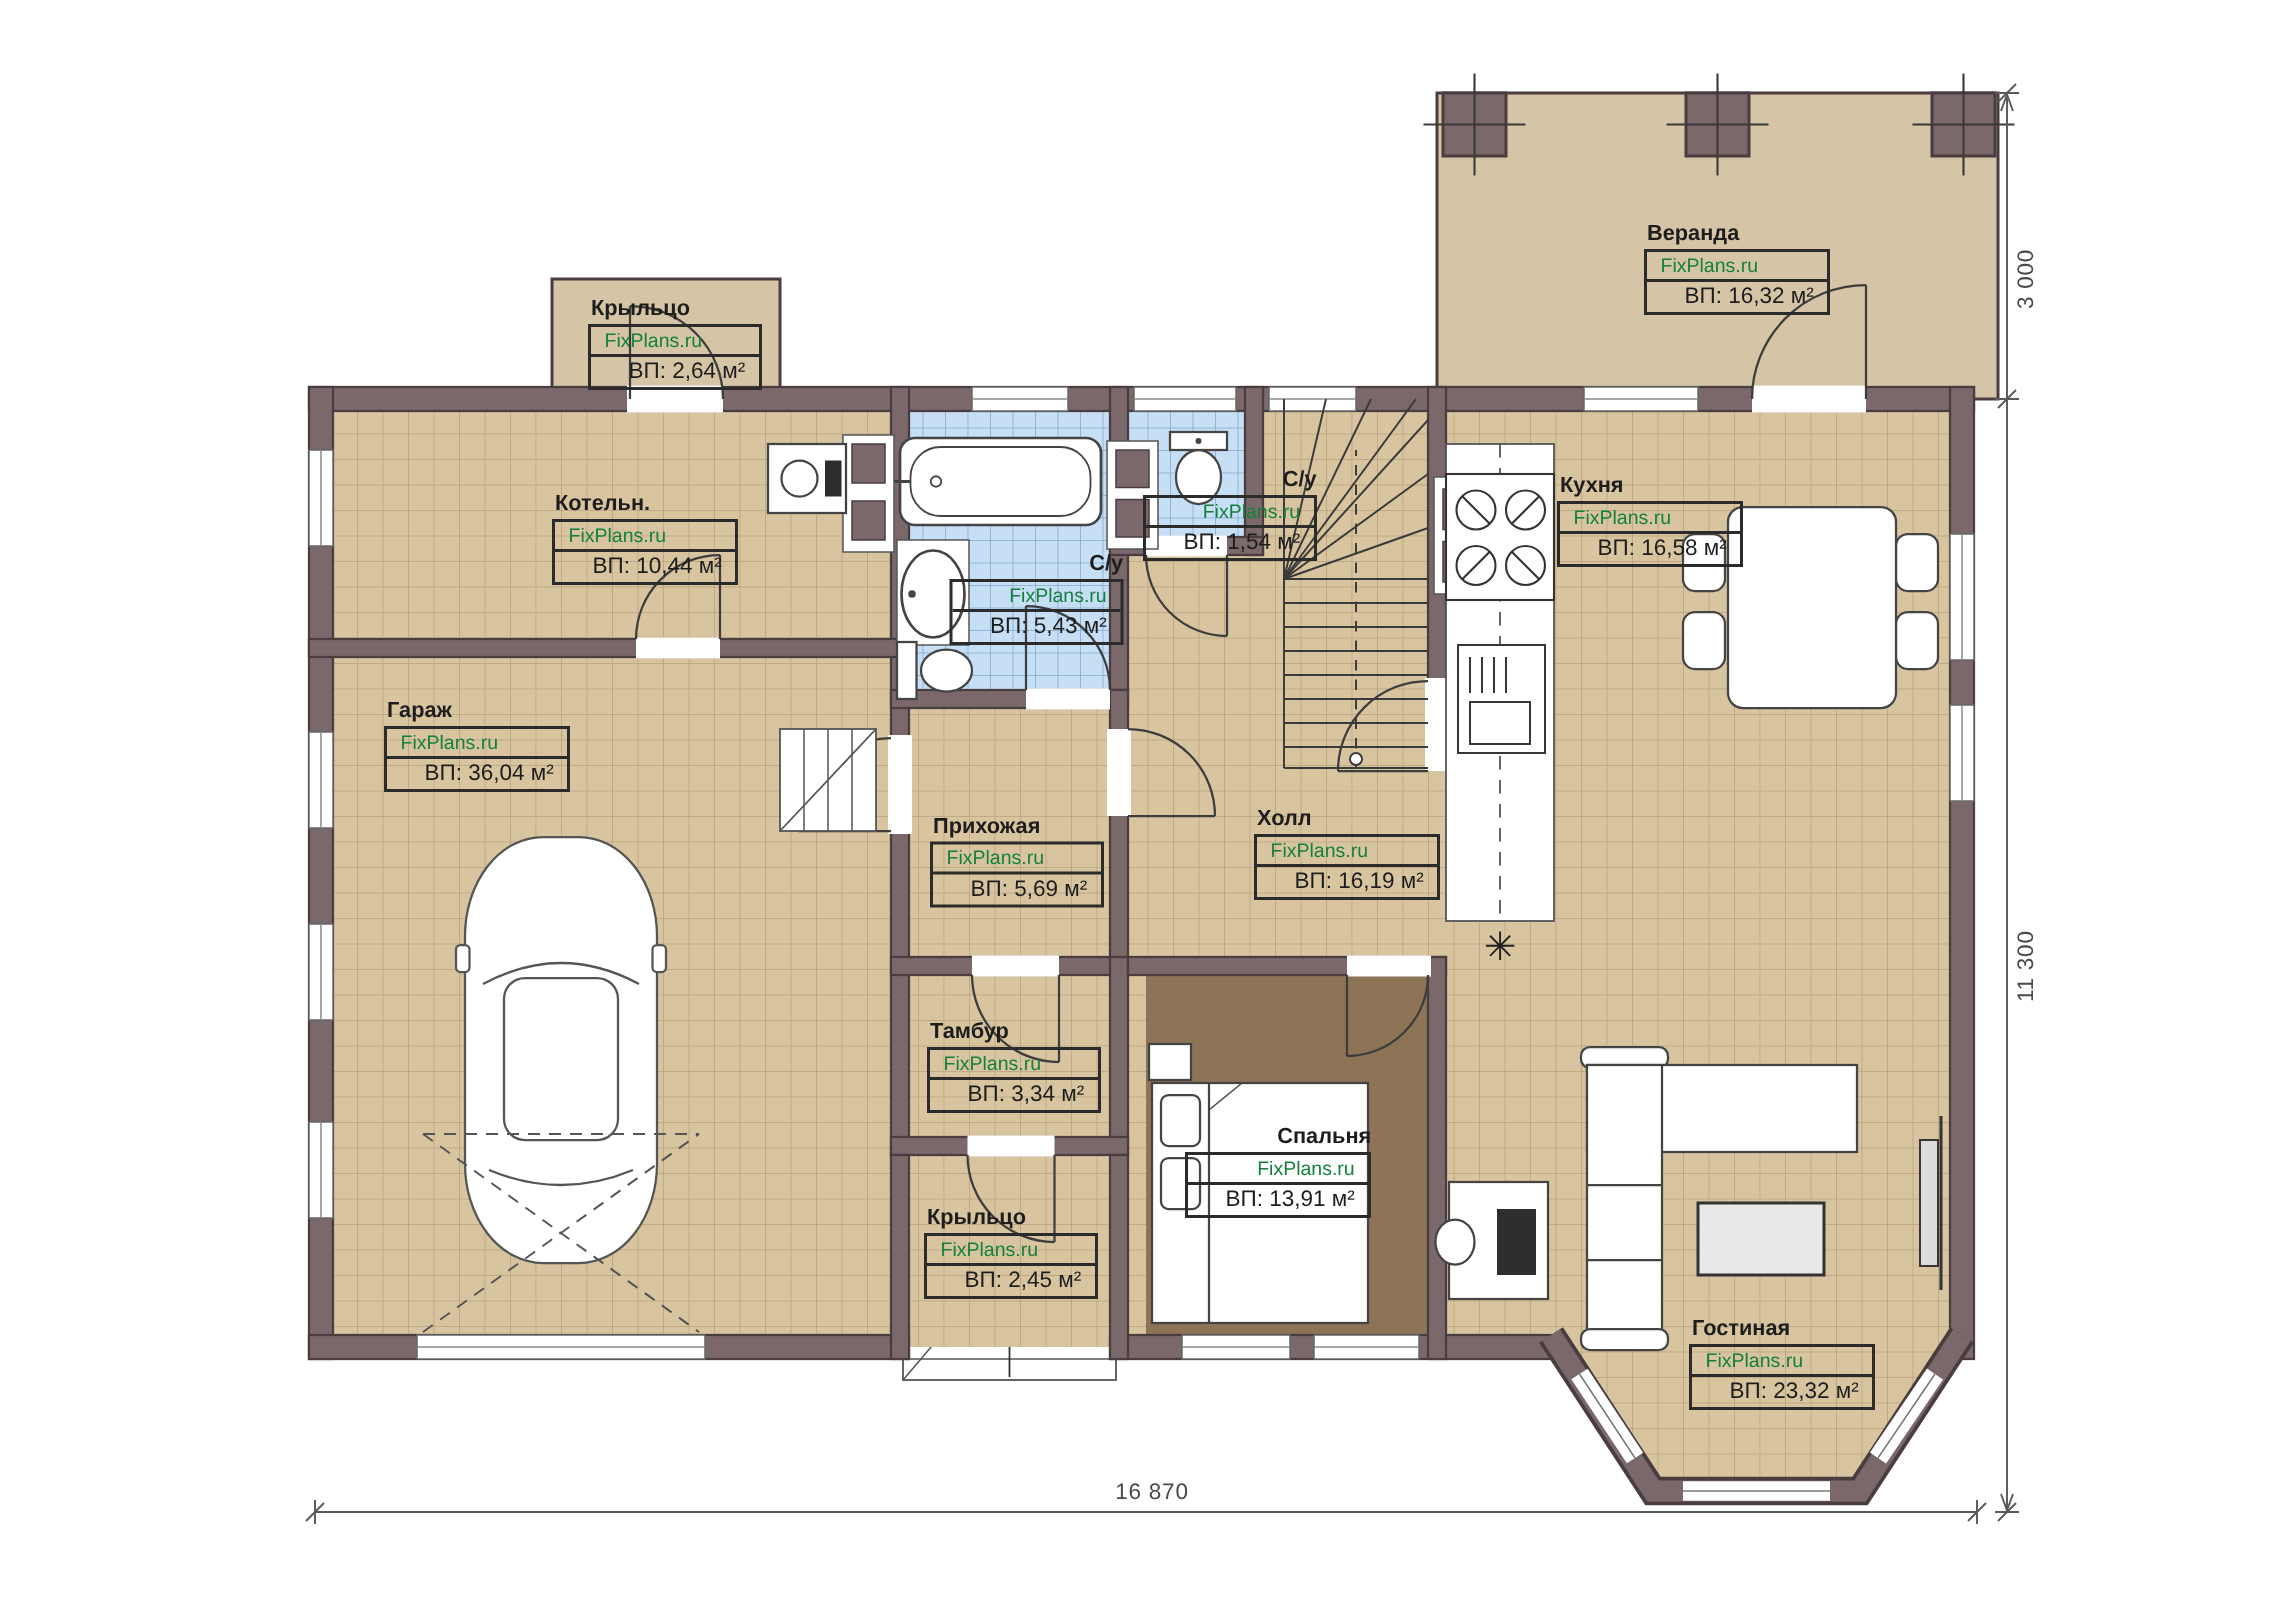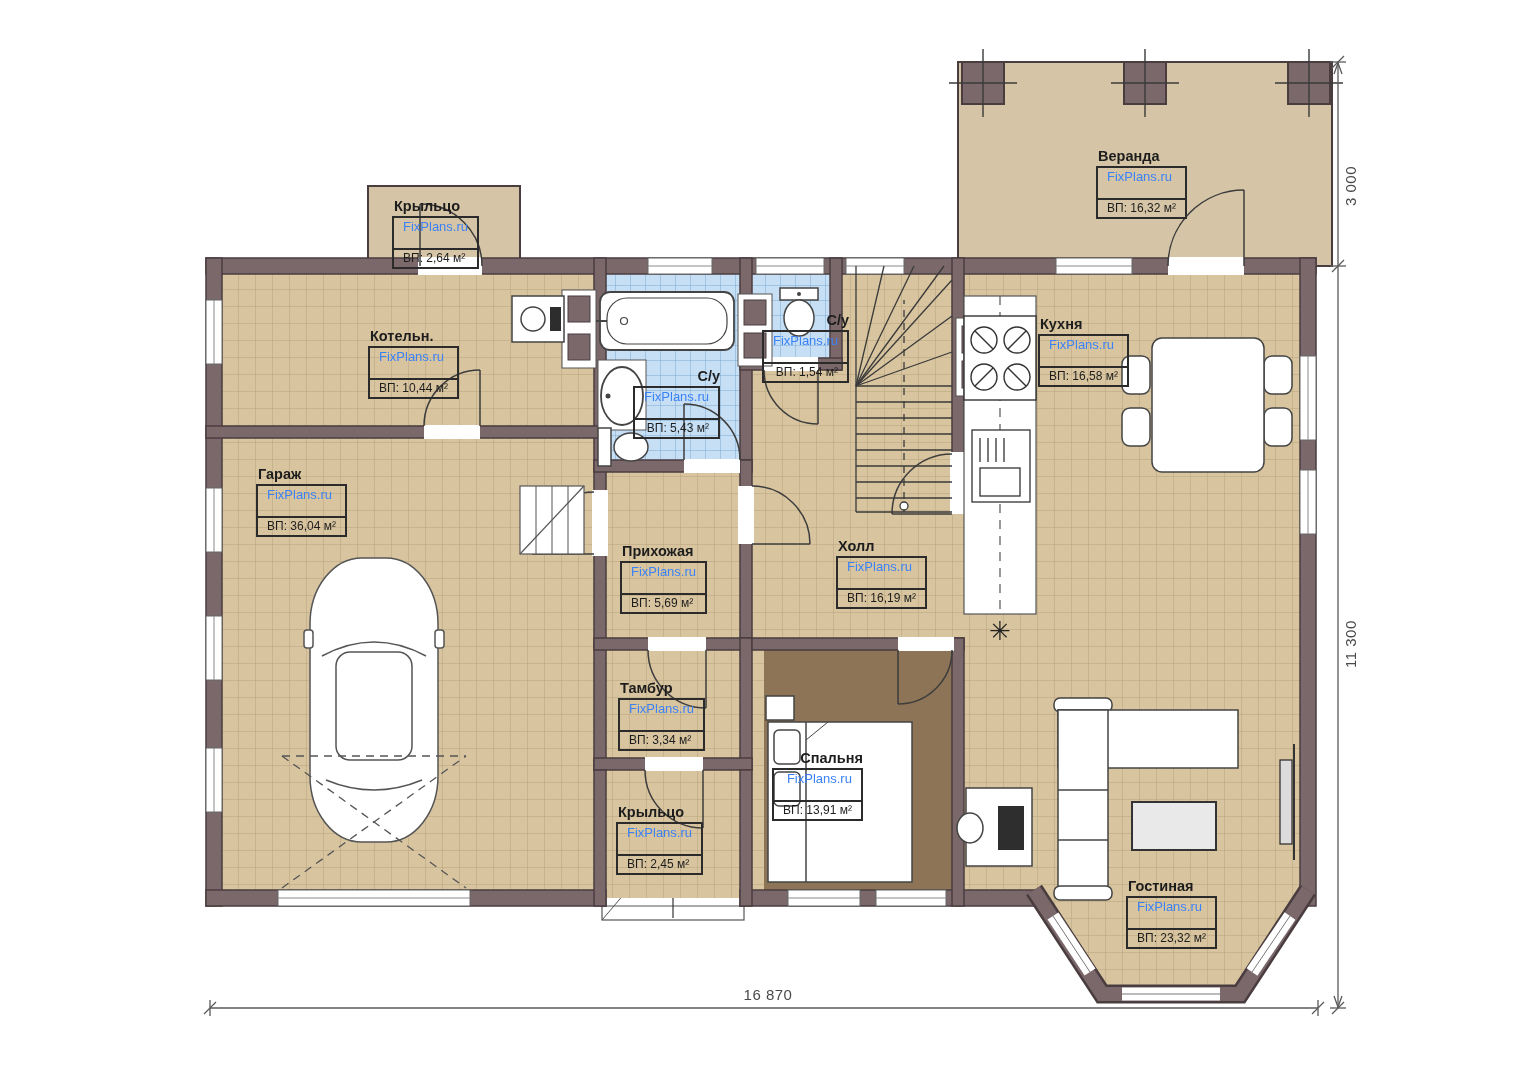--- a/index.html
+++ b/index.html
@@ -2,22 +2,22 @@
 <html><head>
 <meta charset="utf-8">
 <style>
   html,body{margin:0;padding:0;background:#fff;}
   body{width:1528px;height:1080px;font-family:"Liberation Sans",sans-serif;}
   .plan{position:relative;width:1528px;height:1080px;background:#fff;overflow:hidden;}
   .plan svg{position:absolute;left:0;top:0;}
   .room-label{position:absolute;color:#1d1d1d;white-space:nowrap;}
   .room-label .room-name{font-weight:700;font-size:14.5px;margin:0 0 2px 2px;color:#1d1d1d;}
   .room-label .room-box{display:inline-block;border:2px solid #2b2b2b;background:transparent;}
-  .room-label .room-brand{font-size:13px;padding:1px 9px 14px;border-bottom:2px solid #2b2b2b;color:#3b82f6;}
-  .room-label .room-area{font-size:12px;padding:1px 9px 2px;color:#1d1d1d;}
+  .room-label .room-brand{font-size:13px;padding:1px 9px 2px;border-bottom:2px solid #2b2b2b;color:#15803d;}
+  .room-label .room-area{font-size:15px;padding:1px 9px 2px;color:#1d1d1d;margin-left:16px;}
   .room-label.center{text-align:right;}
   .dim{position:absolute;font-size:15px;color:#4a4a4a;letter-spacing:.5px;}
   .dim.vert{transform:rotate(-90deg);transform-origin:left top;}
 </style>
 </head>
 <body>
 
 <div class="plan">
 
 <svg width="1528" height="1080" viewBox="0 0 1528 1080">
@@ -381,21 +381,21 @@
   <div class="room-label" style="left:618px;top:680px;border-radius:23px;">
     <div class="room-name">Тамбур</div>
     <div class="room-box"><div class="room-brand">FixPlans.ru</div><div class="room-area">ВП: 3,34 м²</div></div>
   </div>
 
   <div class="room-label" style="left:616px;top:804px;">
     <div class="room-name">Крыльцо</div>
     <div class="room-box"><div class="room-brand">FixPlans.ru</div><div class="room-area">ВП: 2,45 м²</div></div>
   </div>
 
-  <div class="room-label center" style="left:772px;top:750px;">
+  <div class="room-label center" style="left:790px;top:750px;">
     <div class="room-name">Спальня</div>
     <div class="room-box"><div class="room-brand">FixPlans.ru</div><div class="room-area">ВП: 13,91 м²</div></div>
   </div>
 
   <div class="room-label" style="left:1126px;top:878px;">
     <div class="room-name">Гостиная</div>
     <div class="room-box"><div class="room-brand">FixPlans.ru</div><div class="room-area">ВП: 23,32 м²</div></div>
   </div>
 
   <div class="dim" style="left:728px;top:986px;width:80px;text-align:center;">16 870</div>

